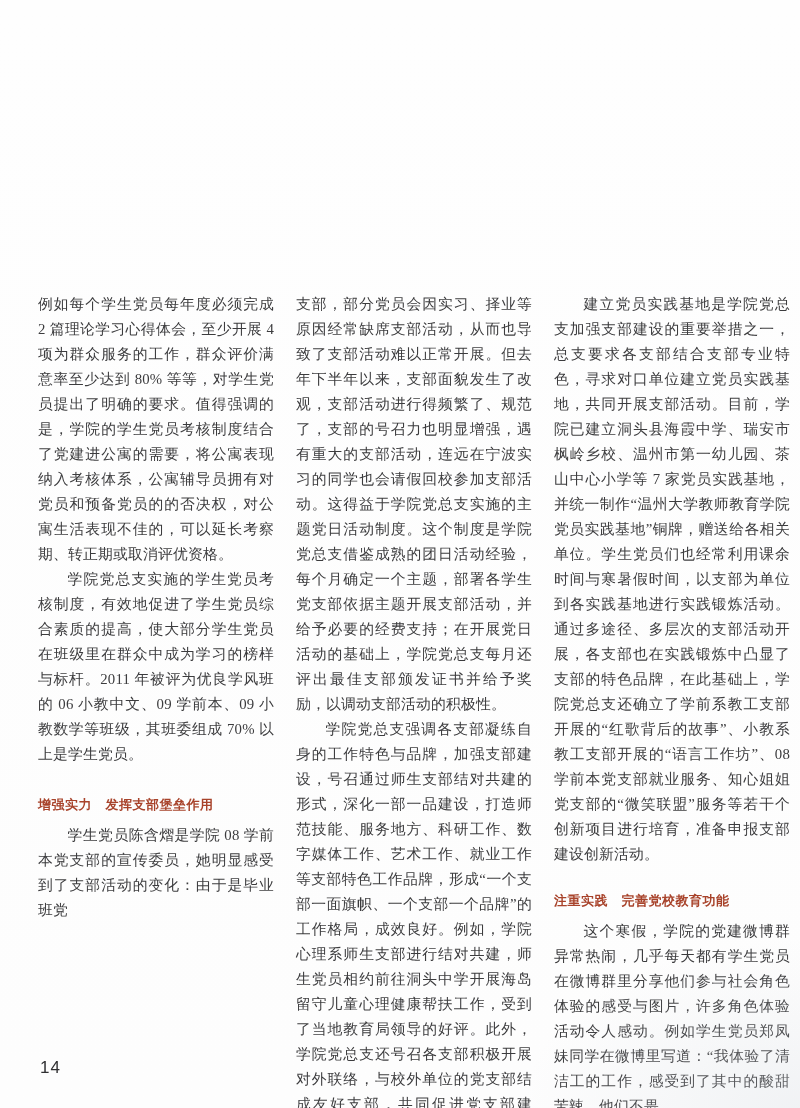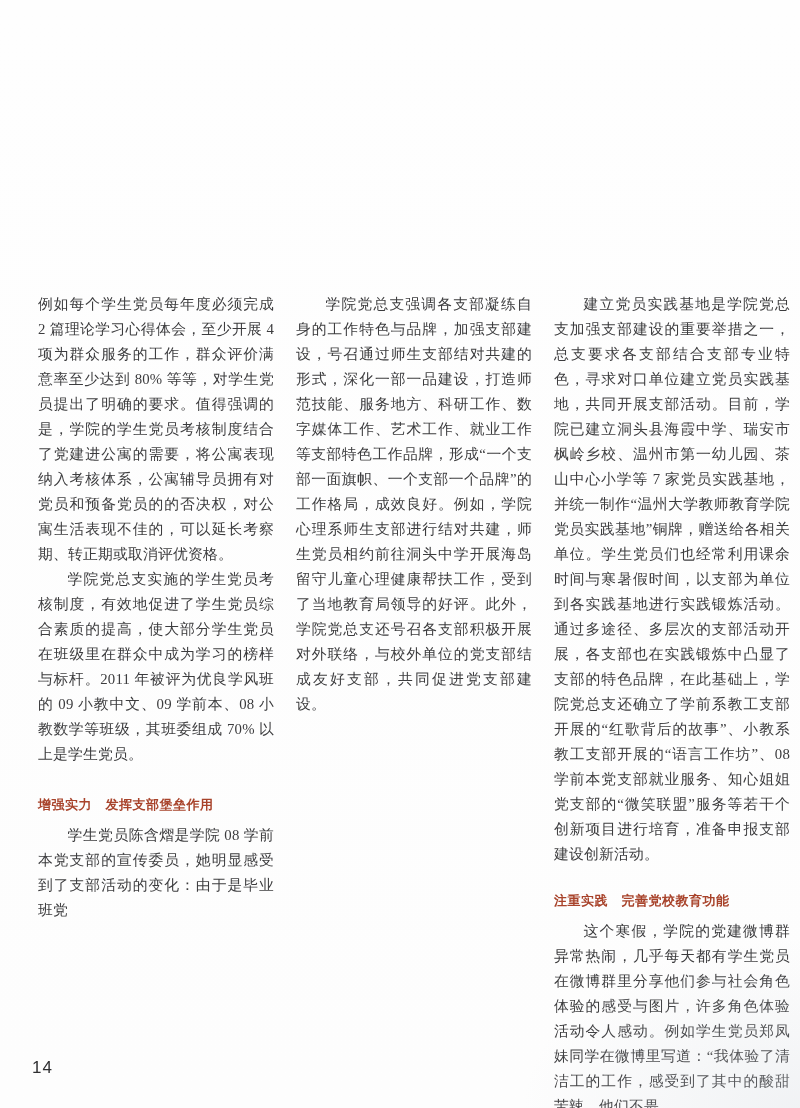--- a/index.html
+++ b/index.html
@@ -46,42 +46,43 @@
     font-family: "Liberation Sans", sans-serif;
     font-size: 13px;
     font-weight: bold;
     color: #a8432b;
     letter-spacing: 0.5px;
     white-space: nowrap;
   }
   .heading.first { margin-top: 29px; }
   .pageno {
     position: absolute;
-    left: 32px;
+    left: 40px;
     top: 1058px;
     font-family: "Liberation Sans", sans-serif;
     font-size: 17px;
     color: #2f2f31;
     letter-spacing: 1px;
   }
 </style>
 </head>
 <body>
 
 <div class="page">
   <div class="columns">
 
     <div class="col">
       <p class="body noindent">例如每个学生党员每年度必须完成 2 篇理论学习心得体会，至少开展 4 项为群众服务的工作，群众评价满意率至少达到 80% 等等，对学生党员提出了明确的要求。值得强调的是，学院的学生党员考核制度结合了党建进公寓的需要，将公寓表现纳入考核体系，公寓辅导员拥有对党员和预备党员的的否决权，对公寓生活表现不佳的，可以延长考察期、转正期或取消评优资格。</p>
-      <p class="body">学院党总支实施的学生党员考核制度，有效地促进了学生党员综合素质的提高，使大部分学生党员在班级里在群众中成为学习的榜样与标杆。2011 年被评为优良学风班的 09 小教中文、09 学前本、08 小教数学等班级，其班委组成 70% 以上是学生党员。</p>
+      <p class="body">学院党总支实施的学生党员考核制度，有效地促进了学生党员综合素质的提高，使大部分学生党员在班级里在群众中成为学习的榜样与标杆。2011 年被评为优良学风班的 06 小教中文、09 学前本、09 小教数学等班级，其班委组成 70% 以上是学生党员。</p>
       <h3 class="heading first">增强实力　发挥支部堡垒作用</h3>
       <p class="body">学生党员陈含熠是学院 08 学前本党支部的宣传委员，她明显感受到了支部活动的变化：由于是毕业班党</p>
     </div>
 
     <div class="col">
+      <p class="body noindent">支部，部分党员会因实习、择业等原因经常缺席支部活动，从而也导致了支部活动难以正常开展。但去年下半年以来，支部面貌发生了改观，支部活动进行得频繁了、规范了，支部的号召力也明显增强，遇有重大的支部活动，连远在宁波实习的同学也会请假回校参加支部活动。这得益于学院党总支实施的主题党日活动制度。这个制度是学院党总支借鉴成熟的团日活动经验，每个月确定一个主题，部署各学生党支部依据主题开展支部活动，并给予必要的经费支持；在开展党日活动的基础上，学院党总支每月还评出最佳支部颁发证书并给予奖励，以调动支部活动的积极性。</p>
       <p class="body">学院党总支强调各支部凝练自身的工作特色与品牌，加强支部建设，号召通过师生支部结对共建的形式，深化一部一品建设，打造师范技能、服务地方、科研工作、数字媒体工作、艺术工作、就业工作等支部特色工作品牌，形成“一个支部一面旗帜、一个支部一个品牌”的工作格局，成效良好。例如，学院心理系师生支部进行结对共建，师生党员相约前往洞头中学开展海岛留守儿童心理健康帮扶工作，受到了当地教育局领导的好评。此外，学院党总支还号召各支部积极开展对外联络，与校外单位的党支部结成友好支部，共同促进党支部建设。</p>
     </div>
 
     <div class="col">
       <p class="body">建立党员实践基地是学院党总支加强支部建设的重要举措之一，总支要求各支部结合支部专业特色，寻求对口单位建立党员实践基地，共同开展支部活动。目前，学院已建立洞头县海霞中学、瑞安市枫岭乡校、温州市第一幼儿园、茶山中心小学等 7 家党员实践基地，并统一制作“温州大学教师教育学院党员实践基地”铜牌，赠送给各相关单位。学生党员们也经常利用课余时间与寒暑假时间，以支部为单位到各实践基地进行实践锻炼活动。通过多途径、多层次的支部活动开展，各支部也在实践锻炼中凸显了支部的特色品牌，在此基础上，学院党总支还确立了学前系教工支部开展的“红歌背后的故事”、小教系教工支部开展的“语言工作坊”、08 学前本党支部就业服务、知心姐姐党支部的“微笑联盟”服务等若干个创新项目进行培育，准备申报支部建设创新活动。</p>
       <h3 class="heading">注重实践　完善党校教育功能</h3>
       <p class="body">这个寒假，学院的党建微博群异常热闹，几乎每天都有学生党员在微博群里分享他们参与社会角色体验的感受与图片，许多角色体验活动令人感动。例如学生党员郑凤妹同学在微博里写道：“我体验了清洁工的工作，感受到了其中的酸甜苦辣，他们不畏</p>
     </div>
 
   </div>

